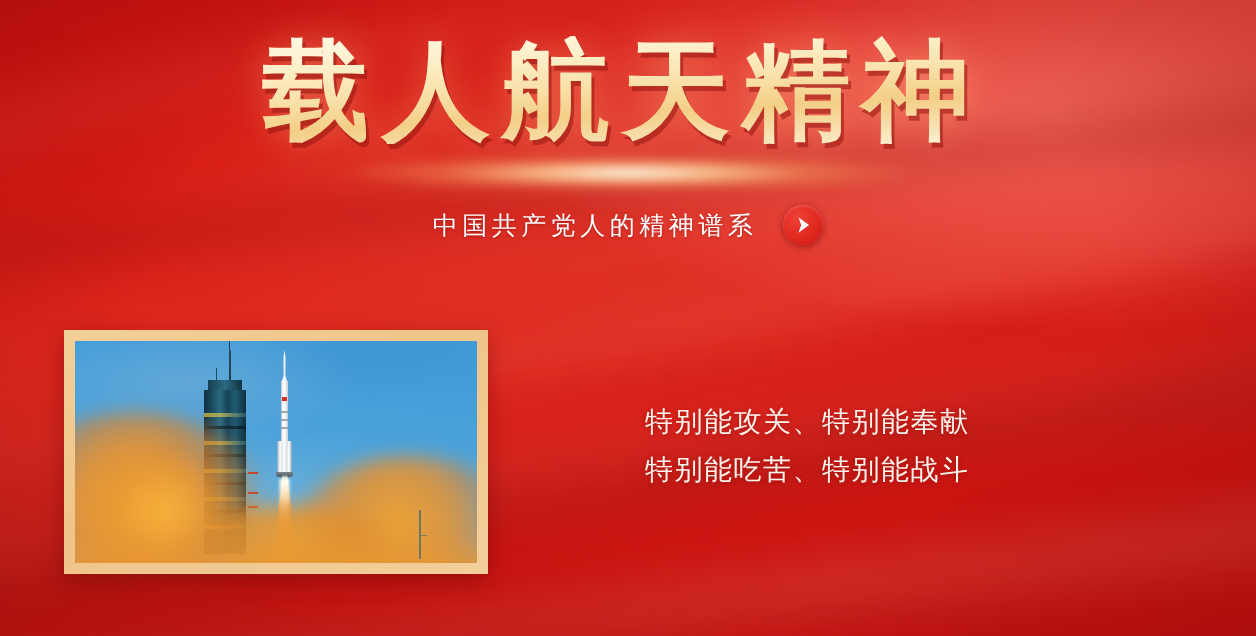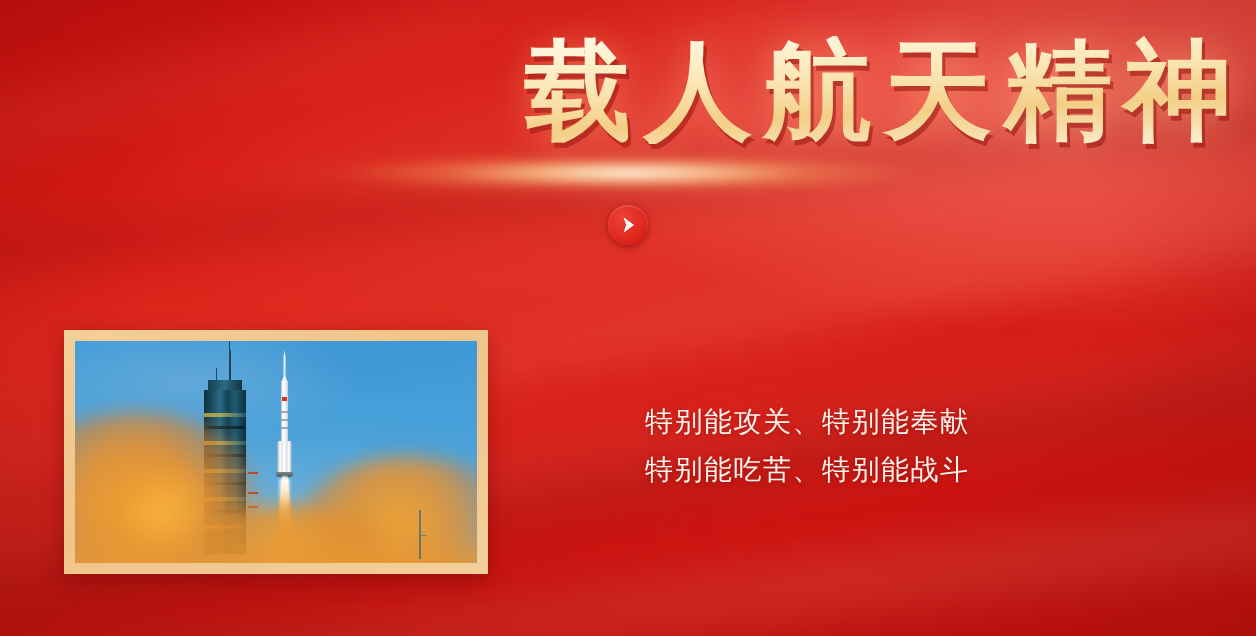--- a/index.html
+++ b/index.html
@@ -64,21 +64,21 @@
   .bg-vignette {
     position: absolute; inset: 0;
     background: radial-gradient(ellipse 85% 95% at 50% 45%, rgba(0,0,0,0) 45%, rgba(110,6,4,0.40) 100%);
   }
 
   
   .title-wrap {
     position: absolute;
     left: 0; right: 0;
     top: 36px;
-    text-align: right;
+    text-align: center;
     line-height: 1;
   }
   .title {
     display: inline-block;
     font-family: "DejaVu Serif", "Liberation Serif", serif;
     font-weight: 700;
     font-size: 108px;
     letter-spacing: 12px;
     padding-right: 12px;
     background: linear-gradient(177deg,
@@ -365,20 +365,21 @@
   <div class="bg-ribbon2"></div>
   <div class="bg-vignette"></div>
 
   <div class="title-wrap">
     <span class="title">载人航天精神</span>
   </div>
   <div class="title-glow-wide"></div>
   <div class="title-glow"></div>
 
   <div class="subtitle-row">
+    <span class="subtitle">中国共产党人的精神谱系</span>
     <span class="arrow-btn">
       <svg width="22" height="22" viewBox="0 0 22 22">
         <path d="M6.5 3.2 L17 11 L6.5 18.8 L9.2 11 Z" fill="#ffffff"></path>
       </svg>
     </span>
   </div>
 
   <div class="photo-frame">
     <div class="photo">
       <div class="sky-haze"></div>

